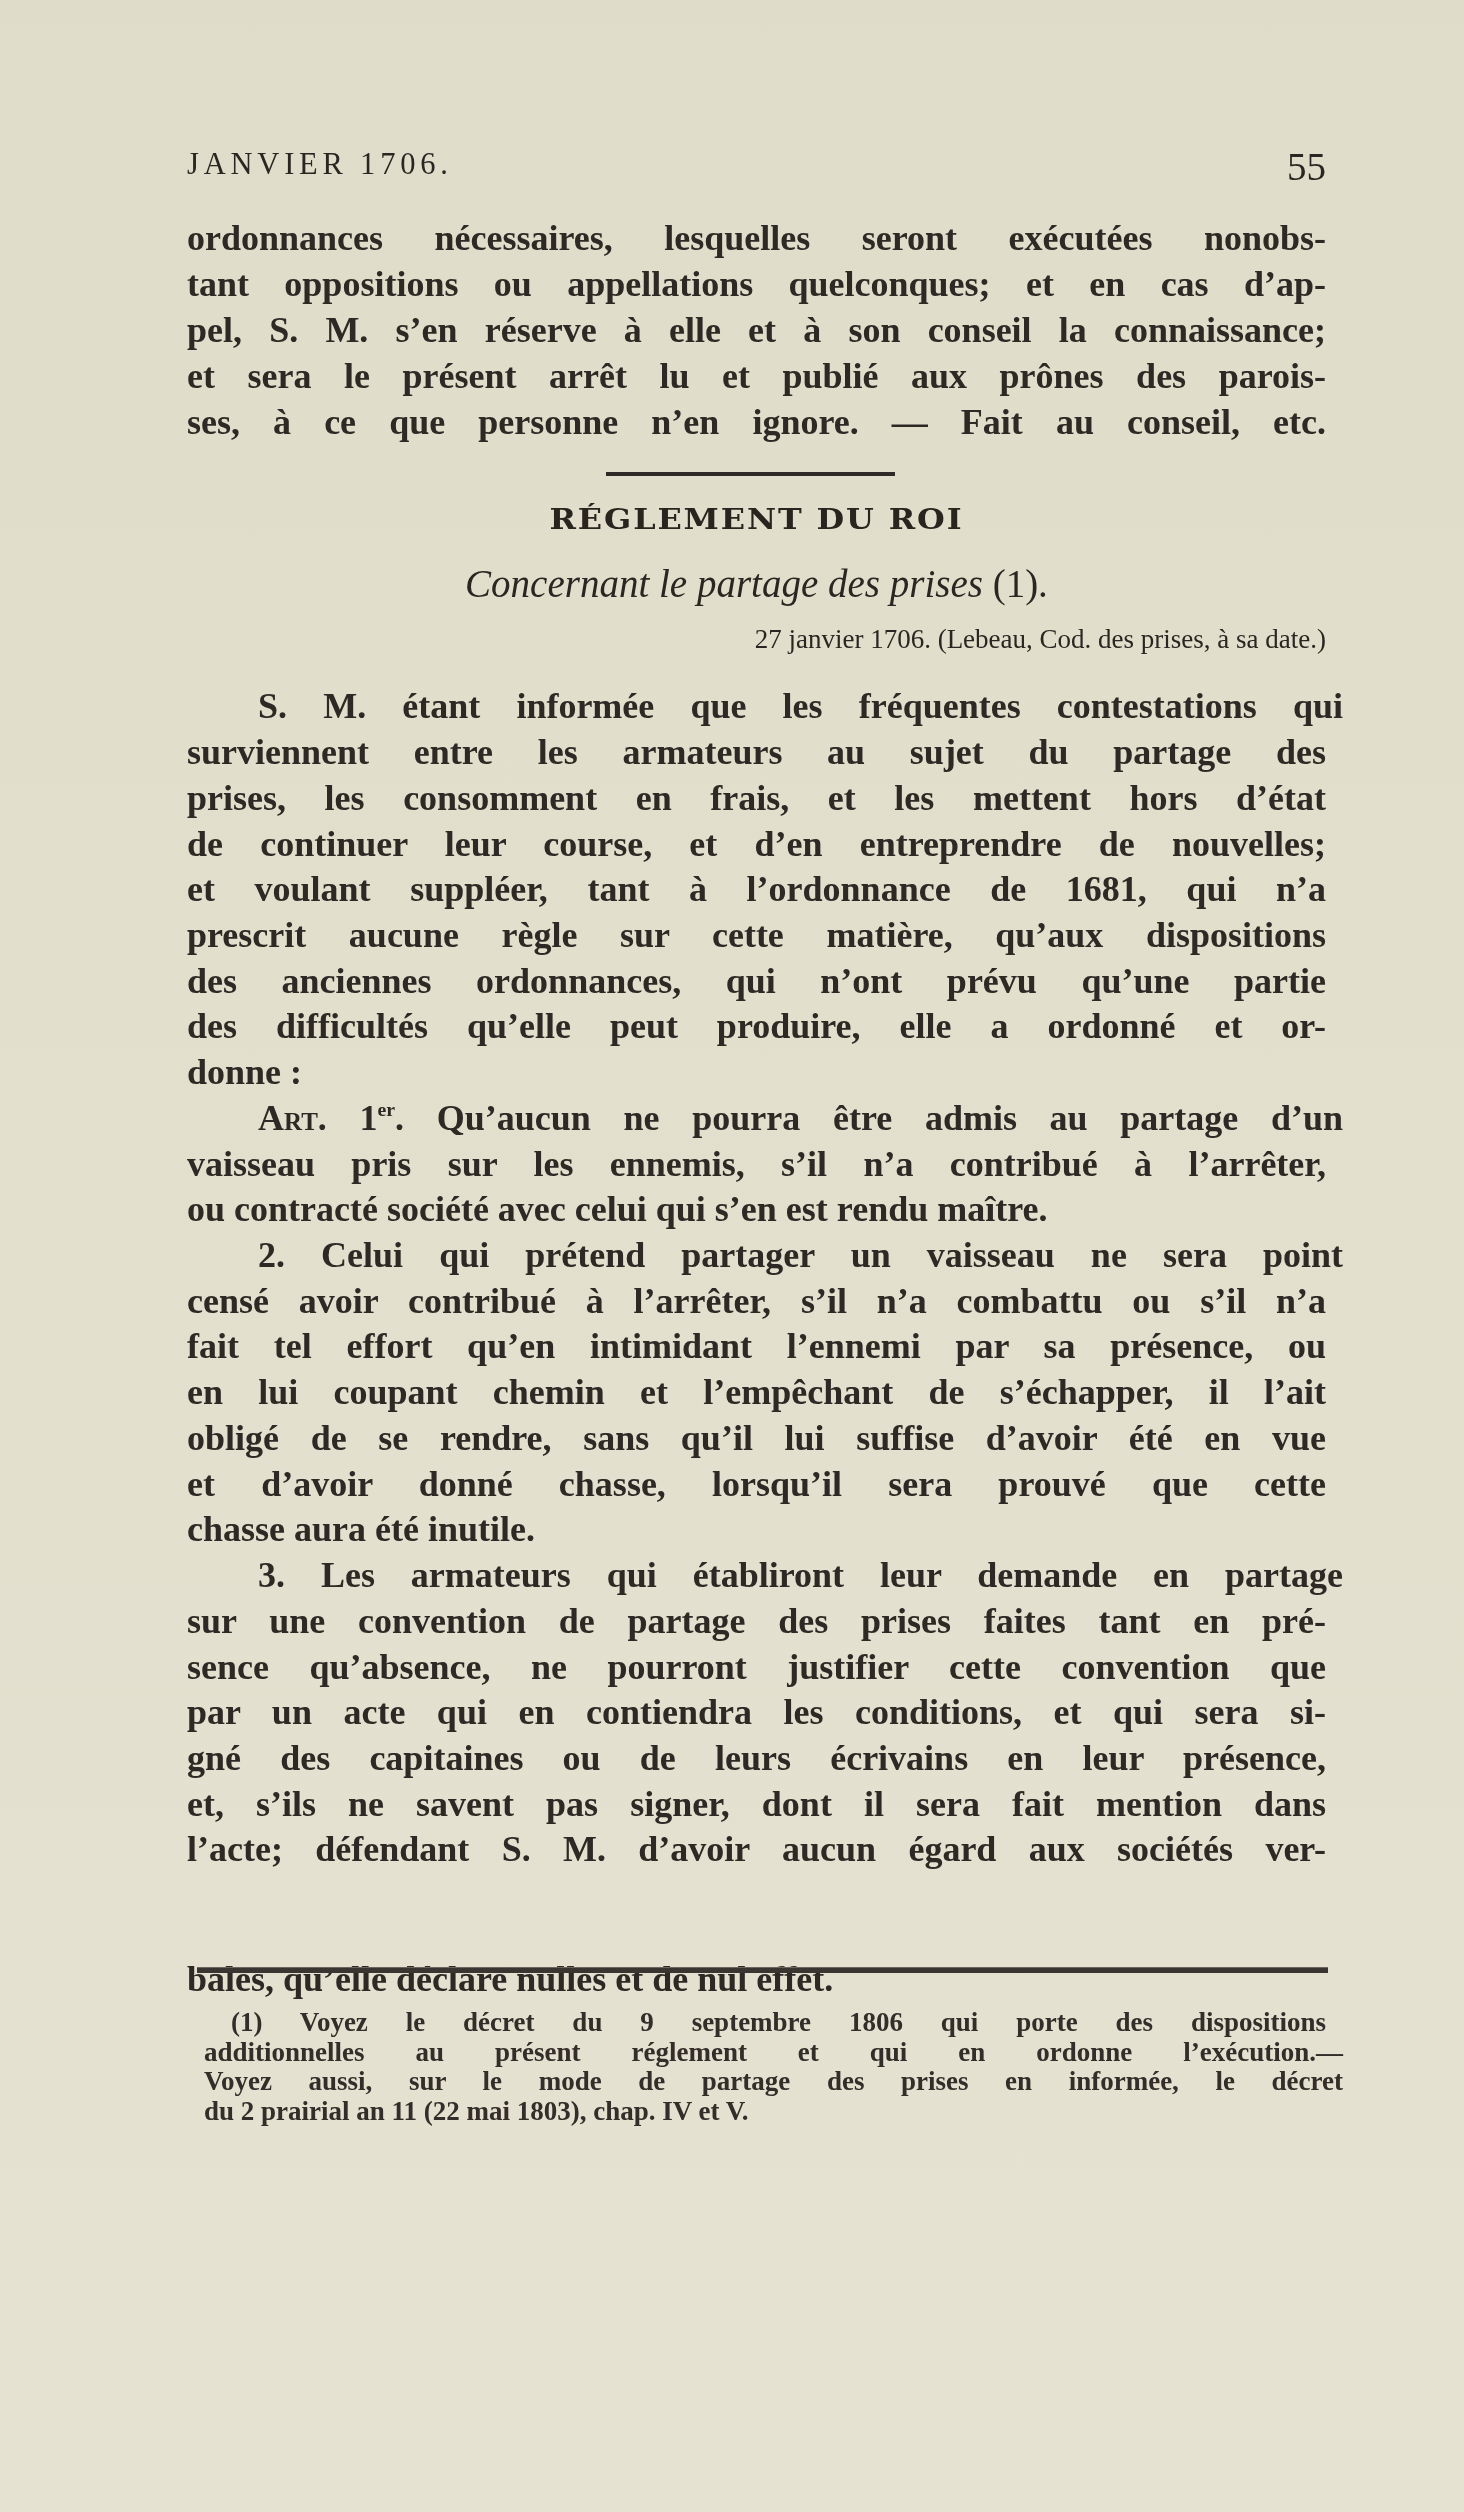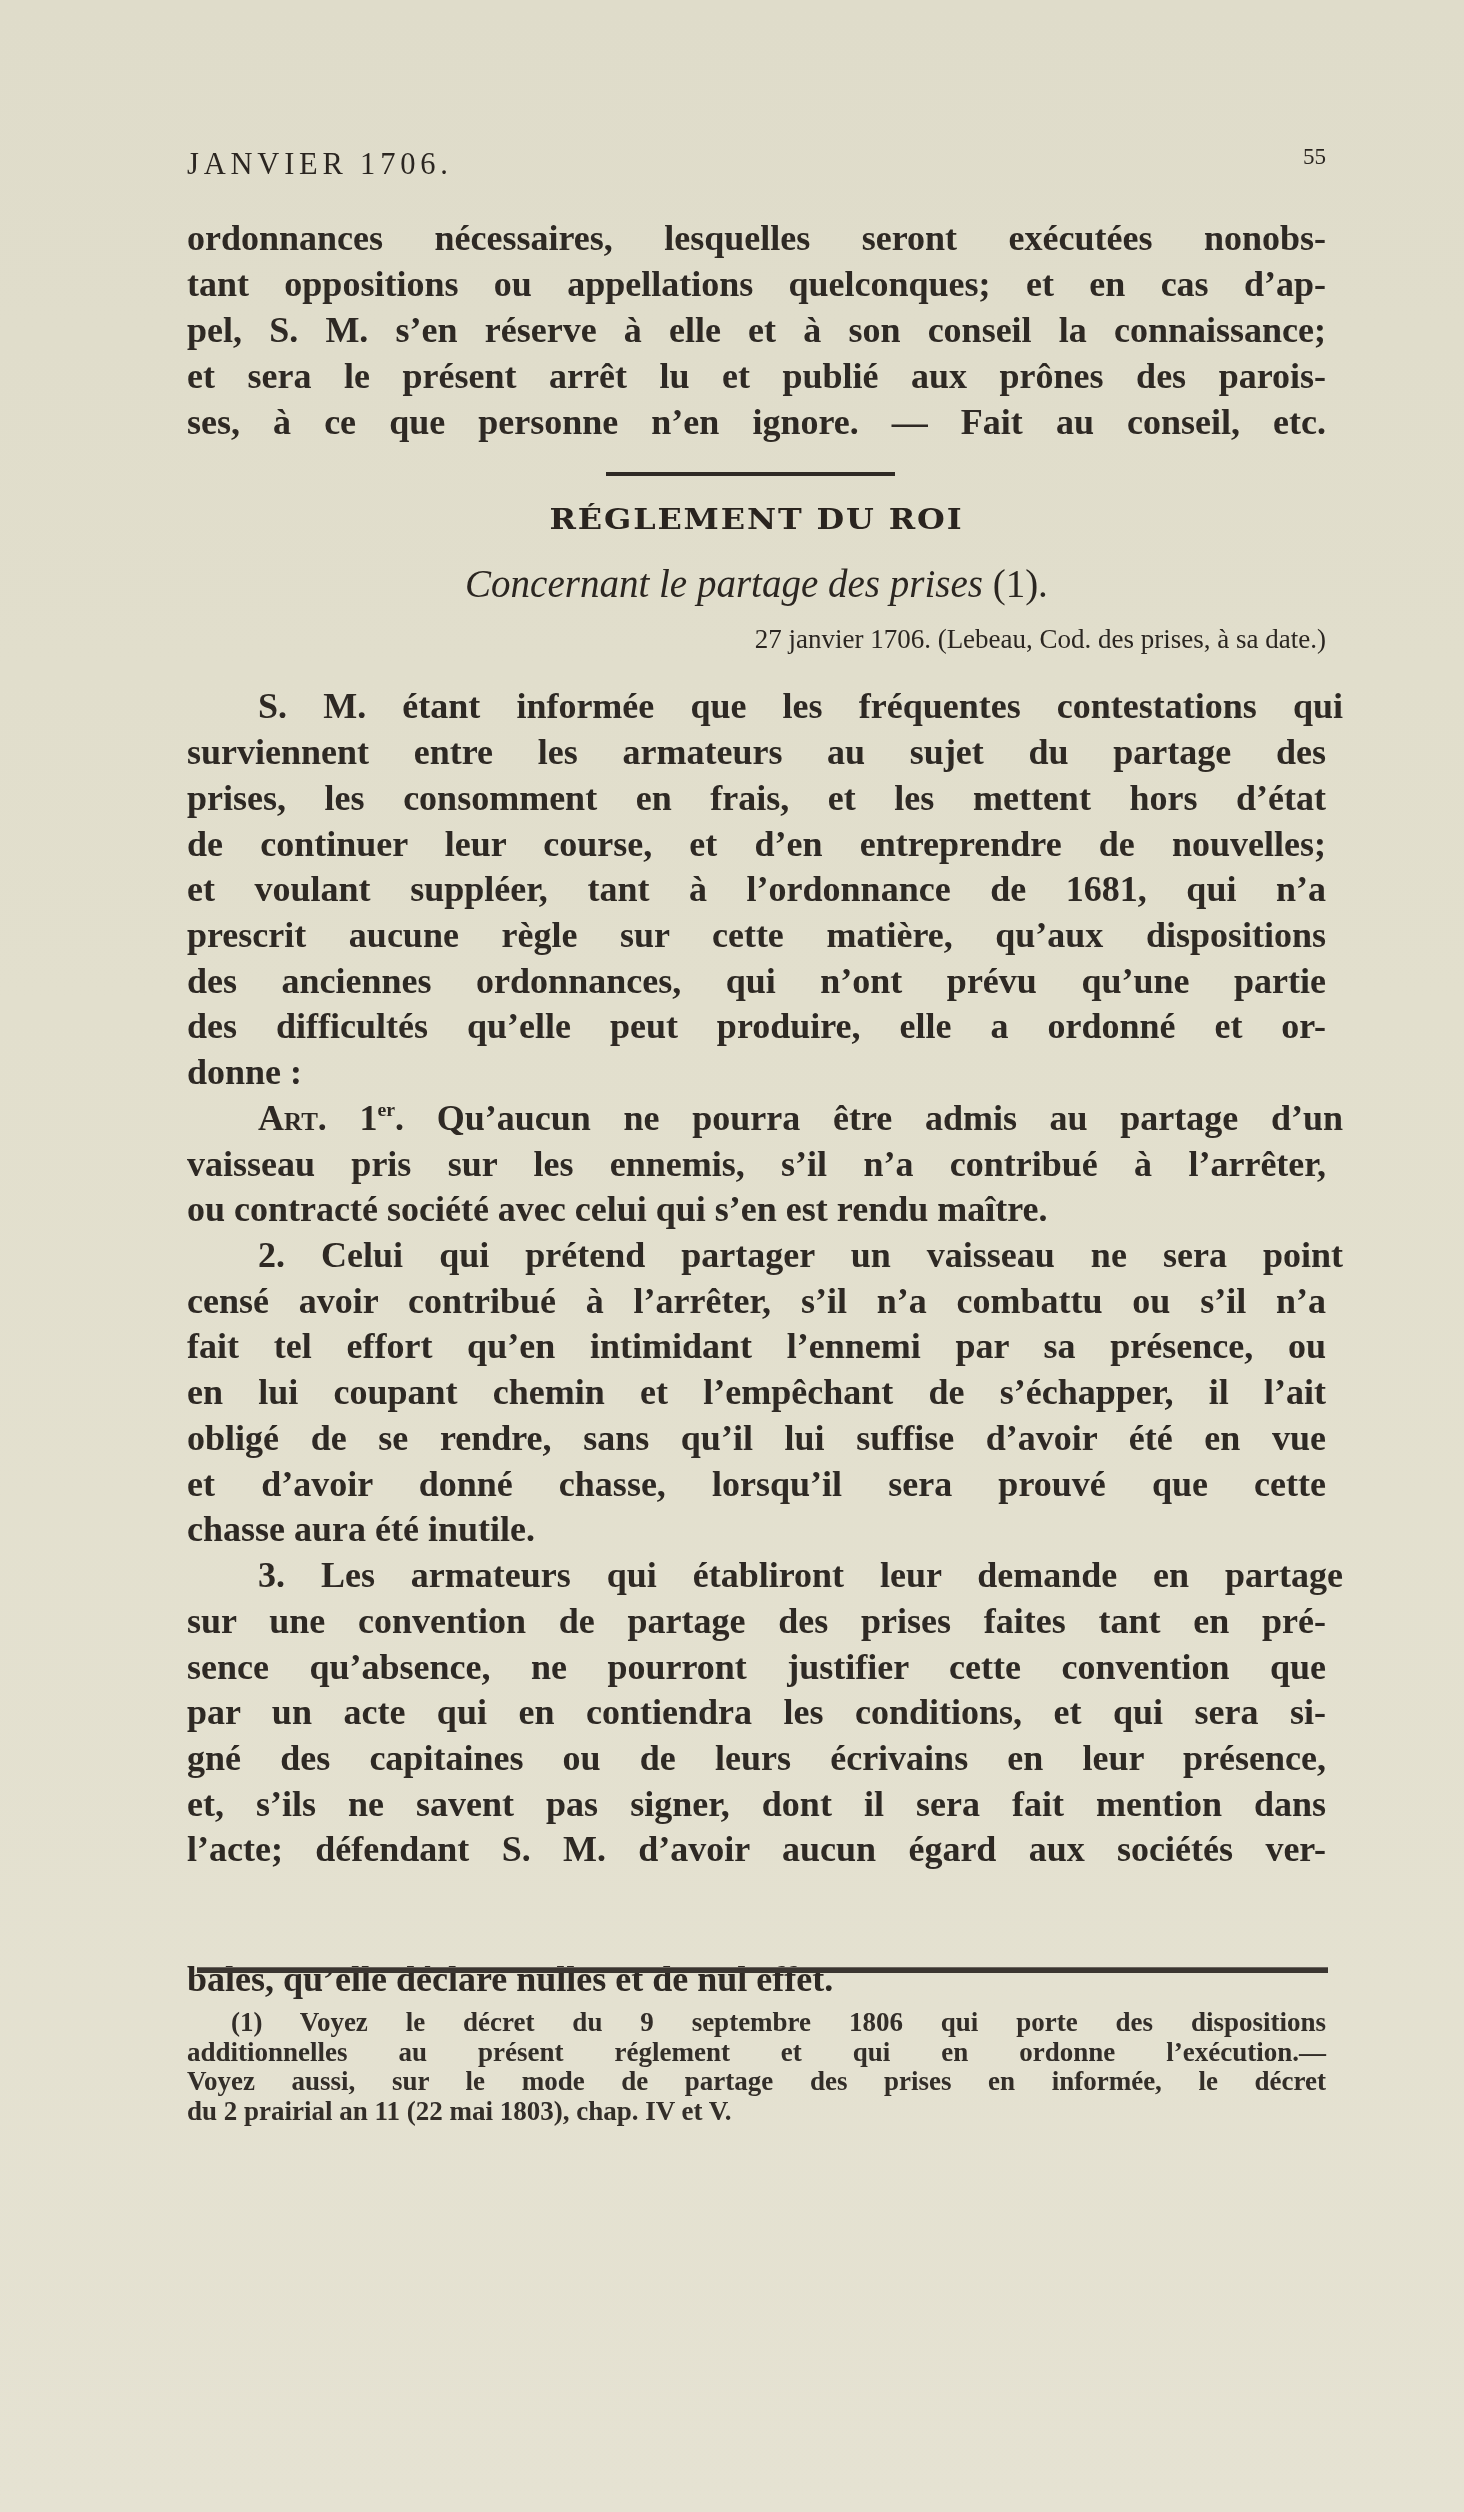--- a/index.html
+++ b/index.html
@@ -36,21 +36,21 @@
     font-size: 30.5px;
     letter-spacing: 4.8px;
     top: 3.2px;
     padding-right: 48px;
   }
   .page-number {
     position: absolute;
     right: 0;
     top: 0;
     font-family: "Liberation Serif", serif;
-    font-size: 23px;
+    font-size: 39px;
     margin-left: 16px;
   }
   .line {
     position: absolute;
     left: 187px;
     width: 1139px;
     font-family: "Liberation Serif", serif;
     font-size: 36px;
     line-height: 46px;
     height: 46px;
@@ -111,21 +111,21 @@
     position: absolute;
     left: 197px;
     top: 1967px;
     width: 1131px;
     height: 4.8px;
     background: #3a3530;
     border-top: 0.8px solid #6c665f;
   }
   .fn {
     position: absolute;
-    left: 187px;
+    left: 204px;
     width: 1139px;
     font-family: "Liberation Serif", serif;
     font-size: 27px;
     line-height: 30px;
     height: 30px;
     white-space: nowrap;
     text-align: justify;
     text-align-last: justify;
     font-weight: bold;
     color: #332e29;

